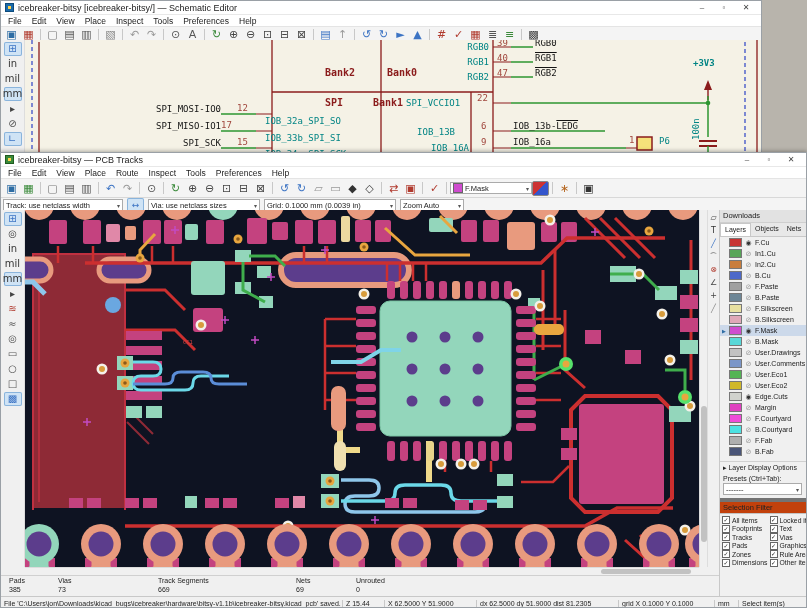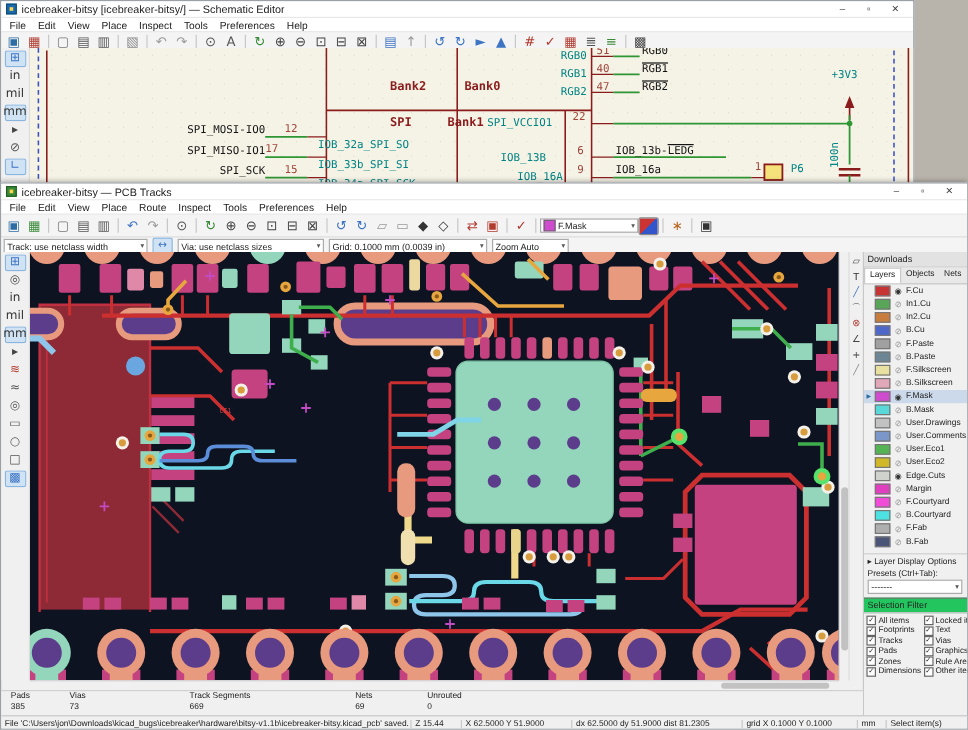--- a/index.html
+++ b/index.html
@@ -32,21 +32,21 @@
   .lsw-mini{width:8px;height:8px;background:#cf4ccf;border:1px solid #666;flex:0 0 auto;}
   
   #schem-canvas{position:absolute;left:24px;top:39px;width:756px;height:114px;background:var(--sch-bg,#f5f2e6);
     background-image:radial-gradient(#d9d5c5 0.6px,transparent 0.7px);background-size:12px 12px;overflow:hidden;}
   #schem-svg{position:absolute;left:0;top:0;}
   .st{position:absolute;font-family:"DejaVu Sans Mono",monospace;font-size:9px;line-height:10px;white-space:pre;}
   .st.field{color:#8b1c1c;font-weight:bold;font-size:10px;}
   .st.pin{color:#008484;}
   .st.num{color:#a0463c;}
   .st.net{color:#141414;}
-  .st.power{color:#008484;font-weight:normal;}
+  .st.power{color:#008484;font-weight:bold;}
   .st.ra{text-align:right;}
   .ov{text-decoration:overline;}
   .rot{transform:rotate(-90deg);transform-origin:0 0;}
   .scroll-v{position:absolute;width:9px;background:#f0f0f0;border-left:1px solid #dcdcdc;box-sizing:border-box;}
   .scroll-v .thumb{position:absolute;left:1px;width:6px;background:#c2c2c2;border-radius:3px;}
   .scroll-h{position:absolute;height:8px;background:#f0f0f0;border-top:1px solid #dcdcdc;box-sizing:border-box;}
   .scroll-h .thumb{position:absolute;top:1px;height:5px;background:#c2c2c2;border-radius:3px;}
   
   #pcb-canvas{position:absolute;left:24px;top:57px;width:674px;height:357px;background:var(--pcb-bg,#0e1322);overflow:hidden;}
   
@@ -58,21 +58,21 @@
   #layers-list{overflow:hidden;}
   .lrow{display:flex;align-items:center;height:11px;padding-left:2px;gap:2px;}
   .lrow.sel{background:#ccd9ea;}
   .larrow{width:5px;font-size:5px;color:#2e6da4;}
   .lsw{width:11px;height:7px;border:1px solid #777;flex:0 0 auto;}
   .leye{width:9px;text-align:center;font-size:7px;color:#999;}
   .leye.on{color:#333;}
   .lname{font-size:7px;white-space:nowrap;}
   .ldo{padding:2px 3px;font-size:7px;border-top:1px solid #d0d0d0;margin-top:4px;}
   .presets{padding:1px 3px;font-size:7px;}
-  .filter-hdr{background:#22c55e;border-top:1px solid #737373;border-bottom:1px solid #c4c4c4;padding:1px 3px;font-size:7.5px;margin-top:3px;}
+  .filter-hdr{background:#c2410c;border-top:4px solid #737373;border-bottom:1px solid #c4c4c4;padding:1px 3px;font-size:7.5px;margin-top:3px;}
   #filter-cols{display:flex;padding:2px 2px;gap:2px;}
   .fcol{flex:1;}
   .frow{display:flex;align-items:center;gap:2px;height:8.5px;font-size:6.8px;white-space:nowrap;}
   .cbx{width:6px;height:6px;border:1px solid #666;background:#fff;font-size:6px;line-height:6px;text-align:center;color:#222;flex:0 0 auto;}
   
   #counts-bar{position:absolute;left:0;top:422px;width:718px;height:21px;background:#f0f0f0;border-top:1px solid #d0d0d0;font-size:7px;color:#222;}
   .clabel{position:absolute;top:1px;}
   .cvalue{position:absolute;top:10px;}
   #pcb-status{position:absolute;left:0;top:443px;width:807px;height:13px;background:#f0f0f0;border-top:1px solid #c8c8c8;display:flex;align-items:center;font-size:7px;color:#222;font-family:"Liberation Sans",sans-serif;}
   .smsg{flex:1;min-width:0;white-space:nowrap;overflow:hidden;padding-left:3px;}
@@ -181,21 +181,21 @@
     <div id="schem-text-layer" style="position:absolute;inset:0;">
         <span class="st field" style="left: 300px; top: 28px;">Bank2</span>
         <span class="st field" style="left: 362px; top: 28px;">Bank0</span>
         <span class="st field" style="left: 300px; top: 58px;">SPI</span>
         <span class="st field" style="left: 348px; top: 58px;">Bank1</span>
         <span class="st pin" style="left: 381px; top: 58px;">SPI_VCCIO1</span>
         <span class="st num" style="left: 452px; top: 53px;">22</span>
         <span class="st pin ra" style="left: 430px; top: 2px; width: 34px;">RGB0</span>
         <span class="st pin ra" style="left: 430px; top: 17px; width: 34px;">RGB1</span>
         <span class="st pin ra" style="left: 430px; top: 32px; width: 34px;">RGB2</span>
-        <span class="st num" style="left: 472px; top: -2px;">51</span>
+        <span class="st num" style="left: 472px; top: -2px;">39</span>
         <span class="st num" style="left: 472px; top: 13px;">40</span>
         <span class="st num" style="left: 472px; top: 28px;">47</span>
         <span class="st net" style="left: 510px; top: -2px;">RGB0</span>
         <span class="st net" style="left: 510px; top: 13px;"><span class="ov">RGB1</span></span>
         <span class="st net" style="left: 510px; top: 28px;"><span class="ov">RGB2</span></span>
         <span class="st power" style="left: 668px; top: 18px;">+3V3</span>
         <span class="st pin rot" style="left: 666px; top: 100px;">100n</span>
         <span class="st net ra" style="left: 100px; top: 64px; width: 96px;">SPI_MOSI-IO0</span>
         <span class="st net ra" style="left: 100px; top: 81px; width: 96px;">SPI_MISO-IO1</span>
         <span class="st net ra" style="left: 100px; top: 98px; width: 96px;">SPI_SCK</span>
@@ -298,21 +298,21 @@
         <span class="sep"></span>
         <span class="tbico" style="color: rgb(51, 51, 51);">▣</span>
       </span>
   </div>
   <div class="toolbar" id="pcb-toolbar2" style="height:14px;gap:4px;">
     <span class="dropdown" style="width:120px;">
       <span>Track: use netclass width</span>
       <span class="arr">▾</span>
     </span>
     <span class="tbico tog" style="font-size:9px;color:#3d74c4;">↔</span>
-    <span class="dropdown" style="width:122px;">
+    <span class="dropdown" style="width:112px;">
       <span>Via: use netclass sizes</span>
       <span class="arr">▾</span>
     </span>
     <span class="dropdown" style="width:132px;">
       <span>Grid: 0.1000 mm (0.0039 in)</span>
       <span class="arr">▾</span>
     </span>
     <span class="dropdown" style="width:64px;">
       <span>Zoom Auto</span>
       <span class="arr">▾</span>

